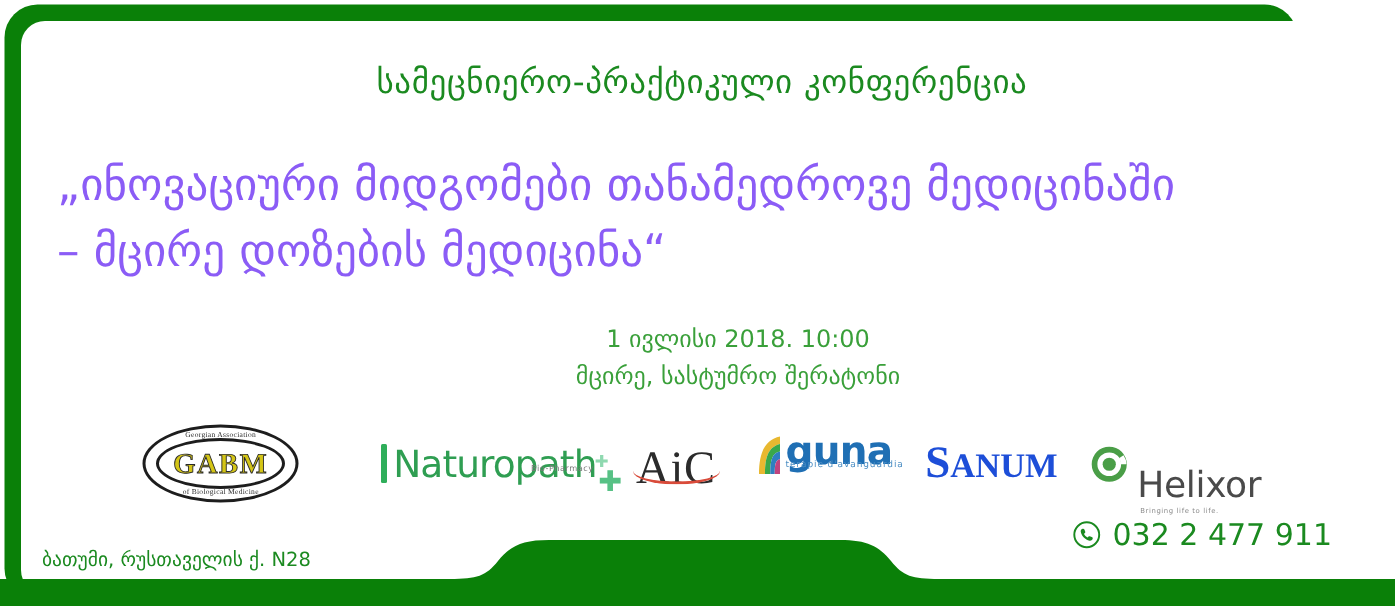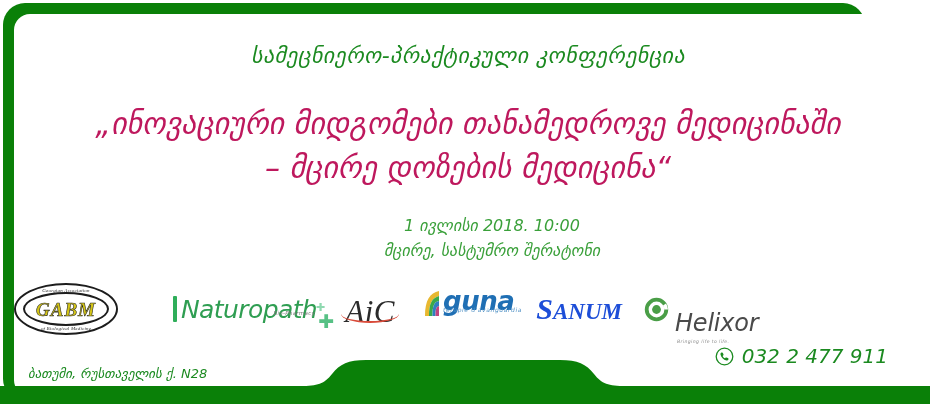--- a/index.html
+++ b/index.html
@@ -21,21 +21,20 @@
   
   .frame-outer {
     position: absolute;
     left: 3px;
     top: 3px;
     width: 862px;
     height: 398px;
     box-sizing: border-box;
     background: #0a8008;
     border-radius: 22px;
-    font-style: italic;
   }
   .frame-inner {
     position: absolute;
     left: 11px;
     top: 11px;
     width: 908px;
     height: 382px;
     box-sizing: border-box;
     background: #ffffff;
     border-radius: 16px;
@@ -69,22 +68,22 @@
     font-size: 22px;
     letter-spacing: 0.4px;
     white-space: nowrap;
   }
 
   .title {
     position: absolute;
     left: 24px;
     top: 88px;
     width: 860px;
-    text-align: center;
-    color: #be185d;
+    text-align: left;
+    color: #8b5cf6;
     font-size: 30px;
     line-height: 44px;
     font-weight: 400;
   }
   .title-line {
     display: block;
     white-space: nowrap;
   }
 
   .meta {
@@ -102,21 +101,21 @@
 
   
   .logos {
     position: absolute;
     left: 0;
     top: 264px;
     width: 908px;
     height: 62px;
     display: flex;
     align-items: center;
-    justify-content: flex-start;
+    justify-content: center;
     gap: 22px;
   }
   .logo { display: flex; align-items: center; justify-content: center; }
 
   
   .gabm {
     position: relative;
     width: 104px;
     height: 52px;
   }

